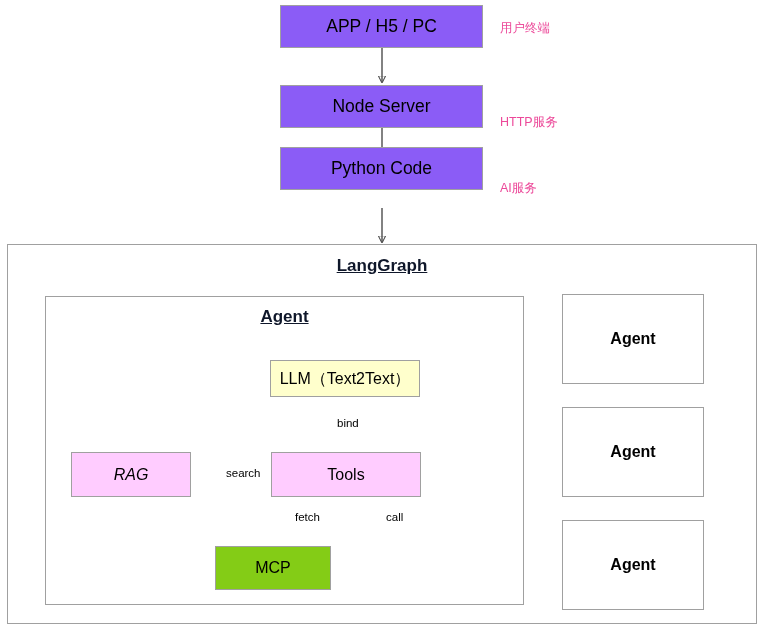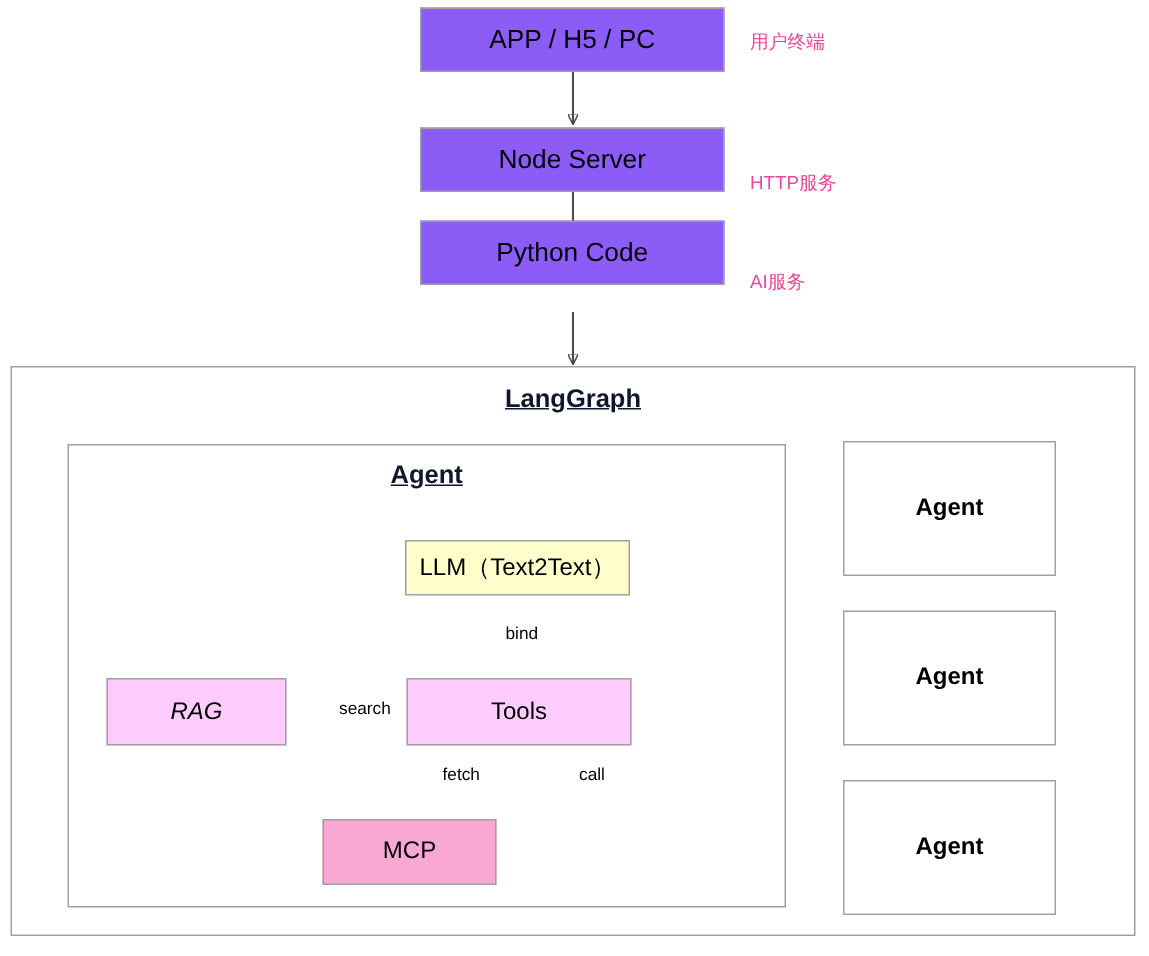--- a/index.html
+++ b/index.html
@@ -27,21 +27,21 @@
     align-items: center;
     justify-content: center;
     text-align: center;
     font-size: 17px;
     color: #000000;
     line-height: 1.2;
   }
   .node.flow { font-size: 17.5px; }
   .node.yellow { background: #ffffcc; }
   .node.pink   { background: #ffccff; }
-  .node.green  { background: #f9a8d4; }
+  .node.green  { background: #84cc16; }
   .node.green, .node.pink, .node.yellow { font-size: 16px; }
 
   .container {
     position: absolute;
     box-sizing: border-box;
     border: 1px solid #a0a0a0;
     background: #ffffff;
   }
   .container-title {
     position: absolute;

